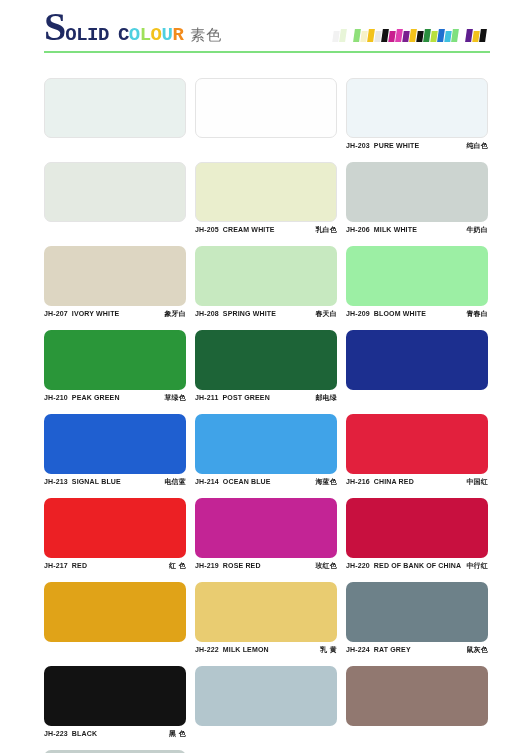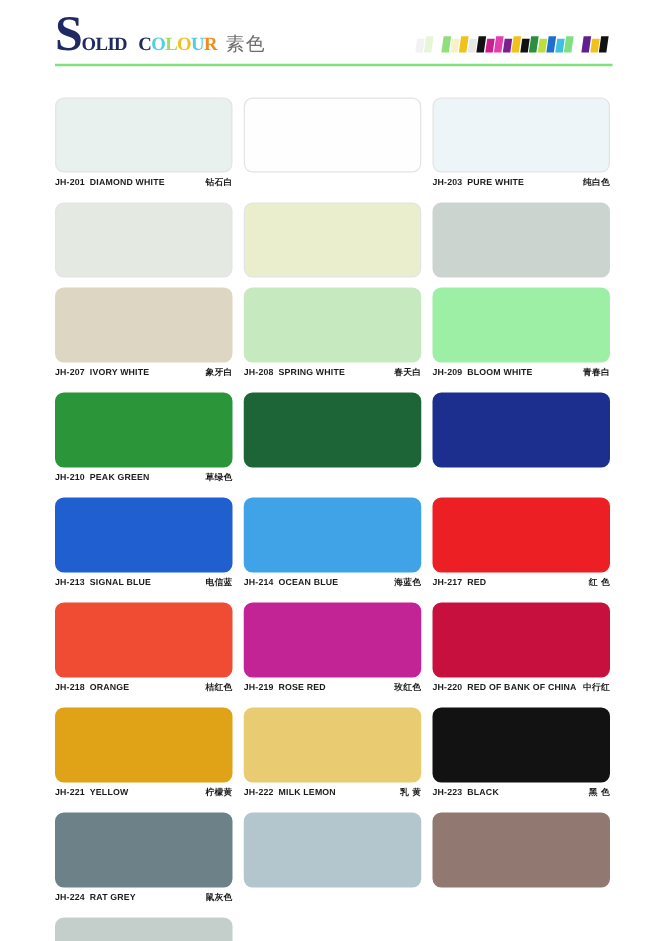--- a/index.html
+++ b/index.html
@@ -38,22 +38,22 @@
   .logo-s {
     font-family: "Liberation Serif", "DejaVu Serif", serif;
     font-size: 40px;
     font-weight: bold;
     line-height: 38px;
     color: #1f2a63;
     letter-spacing: -1px;
   }
 
   .logo-word {
-    font-family: Liberation Serif, serif;
-    font-size: 15px;
+    font-family: Liberation Mono, monospace;
+    font-size: 19px;
     font-weight: bold;
     letter-spacing: -0.5px;
     line-height: 22px;
   }
 
   .logo-word .ch { display: inline-block; }
 
   .logo-gap { display: inline-block; width: 9px; }
 
   .logo-cn {
@@ -182,43 +182,47 @@
         <div class="tick" style="background: rgb(242, 194, 28);"></div>
         <div class="tick tall" style="background: rgb(17, 17, 17);"></div>
       </div>
 
     <div id="header-rule" style="background: rgb(127, 224, 127);"></div>
   </div>
 
   <div id="grid">
       <div class="cell">
         <div class="chip hairline" style="background: rgb(233, 241, 238);"></div>
-        <div class="caption">
-          <div class="code-name"><span class="code">JH-201</span><span>DIAMOND WHITE</span></div>
-          <div class="cn-name">钻石白</div>
-        </div>
       </div>
       <div class="cell">
         <div class="chip hairline" style="background: rgb(254, 254, 254);"></div>
       </div>
       <div class="cell">
         <div class="chip hairline" style="background: rgb(238, 245, 248);"></div>
         <div class="caption">
           <div class="code-name"><span class="code">JH-203</span><span>PURE WHITE</span></div>
           <div class="cn-name">纯白色</div>
         </div>
       </div>
       <div class="cell">
         <div class="chip hairline" style="background: rgb(228, 234, 226);"></div>
       </div>
       <div class="cell">
         <div class="chip hairline" style="background: rgb(234, 238, 205);"></div>
+        <div class="caption">
+          <div class="code-name"><span class="code">JH-205</span><span>CREAM WHITE</span></div>
+          <div class="cn-name">乳白色</div>
+        </div>
       </div>
       <div class="cell">
         <div class="chip" style="background: rgb(204, 212, 208);"></div>
+        <div class="caption">
+          <div class="code-name"><span class="code">JH-206</span><span>MILK WHITE</span></div>
+          <div class="cn-name">牛奶白</div>
+        </div>
       </div>
       <div class="cell">
         <div class="chip" style="background: rgb(221, 214, 194);"></div>
         <div class="caption">
           <div class="code-name"><span class="code">JH-207</span><span>IVORY WHITE</span></div>
           <div class="cn-name">象牙白</div>
         </div>
       </div>
       <div class="cell">
         <div class="chip" style="background: rgb(199, 233, 192);"></div>
@@ -236,95 +240,95 @@
       </div>
       <div class="cell">
         <div class="chip" style="background: rgb(42, 150, 57);"></div>
         <div class="caption">
           <div class="code-name"><span class="code">JH-210</span><span>PEAK GREEN</span></div>
           <div class="cn-name">草绿色</div>
         </div>
       </div>
       <div class="cell">
         <div class="chip" style="background: rgb(29, 100, 55);"></div>
+        <div class="caption">
+          <div class="code-name"><span class="code">JH-211</span><span>POST GREEN</span></div>
+          <div class="cn-name">邮电绿</div>
+        </div>
       </div>
       <div class="cell">
         <div class="chip" style="background: rgb(28, 47, 143);"></div>
       </div>
       <div class="cell">
         <div class="chip" style="background: rgb(31, 95, 208);"></div>
         <div class="caption">
           <div class="code-name"><span class="code">JH-213</span><span>SIGNAL BLUE</span></div>
           <div class="cn-name">电信蓝</div>
         </div>
       </div>
       <div class="cell">
         <div class="chip" style="background: rgb(64, 163, 232);"></div>
         <div class="caption">
           <div class="code-name"><span class="code">JH-214</span><span>OCEAN BLUE</span></div>
           <div class="cn-name">海蓝色</div>
         </div>
       </div>
       <div class="cell">
+        <div class="chip" style="background: rgb(226, 32, 61);"></div>
+        <div class="caption">
+          <div class="code-name"><span class="code">JH-216</span><span>CHINA RED</span></div>
+          <div class="cn-name">中国红</div>
+        </div>
+      </div>
+      <div class="cell">
         <div class="chip" style="background: rgb(236, 32, 36);"></div>
         <div class="caption">
           <div class="code-name"><span class="code">JH-217</span><span>RED</span></div>
           <div class="cn-name">红 色</div>
         </div>
       </div>
       <div class="cell">
-        <div class="chip" style="background: rgb(240, 75, 51);"></div>
-        <div class="caption">
-          <div class="code-name"><span class="code">JH-218</span><span>ORANGE</span></div>
-          <div class="cn-name">桔红色</div>
-        </div>
-      </div>
-      <div class="cell">
         <div class="chip" style="background: rgb(195, 36, 149);"></div>
         <div class="caption">
           <div class="code-name"><span class="code">JH-219</span><span>ROSE RED</span></div>
           <div class="cn-name">玫红色</div>
         </div>
       </div>
       <div class="cell">
         <div class="chip" style="background: rgb(200, 16, 63);"></div>
         <div class="caption">
           <div class="code-name"><span class="code">JH-220</span><span>RED OF BANK OF CHINA</span></div>
           <div class="cn-name">中行红</div>
         </div>
       </div>
       <div class="cell">
         <div class="chip" style="background: rgb(224, 163, 24);"></div>
-        <div class="caption">
-          <div class="code-name"><span class="code">JH-221</span><span>YELLOW</span></div>
-          <div class="cn-name">柠檬黄</div>
-        </div>
       </div>
       <div class="cell">
         <div class="chip" style="background: rgb(233, 204, 113);"></div>
         <div class="caption">
           <div class="code-name"><span class="code">JH-222</span><span>MILK LEMON</span></div>
           <div class="cn-name">乳 黄</div>
         </div>
       </div>
       <div class="cell">
+        <div class="chip" style="background: rgb(109, 129, 137);"></div>
+        <div class="caption">
+          <div class="code-name"><span class="code">JH-224</span><span>RAT GREY</span></div>
+          <div class="cn-name">鼠灰色</div>
+        </div>
+      </div>
+      <div class="cell">
         <div class="chip" style="background: rgb(18, 18, 18);"></div>
         <div class="caption">
           <div class="code-name"><span class="code">JH-223</span><span>BLACK</span></div>
           <div class="cn-name">黑 色</div>
         </div>
       </div>
       <div class="cell">
-        <div class="chip" style="background: rgb(109, 129, 137);"></div>
-        <div class="caption">
-          <div class="code-name"><span class="code">JH-224</span><span>RAT GREY</span></div>
-          <div class="cn-name">鼠灰色</div>
-        </div>
-      </div>
-      <div class="cell">
         <div class="chip" style="background: rgb(179, 198, 205);"></div>
       </div>
       <div class="cell">
         <div class="chip" style="background: rgb(145, 120, 112);"></div>
       </div>
       <div class="cell">
         <div class="chip" style="background: rgb(196, 207, 204);"></div>
       </div>
     </div>
 

